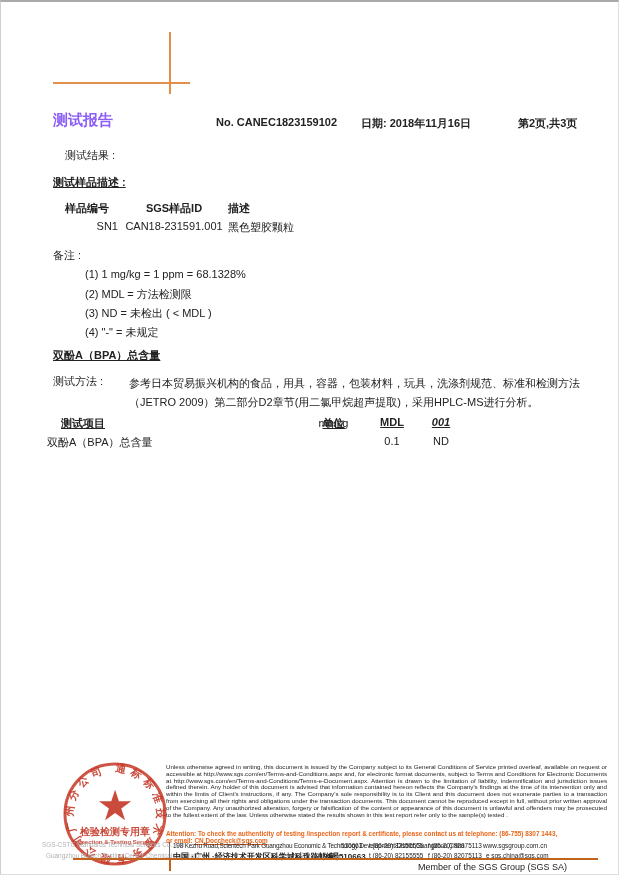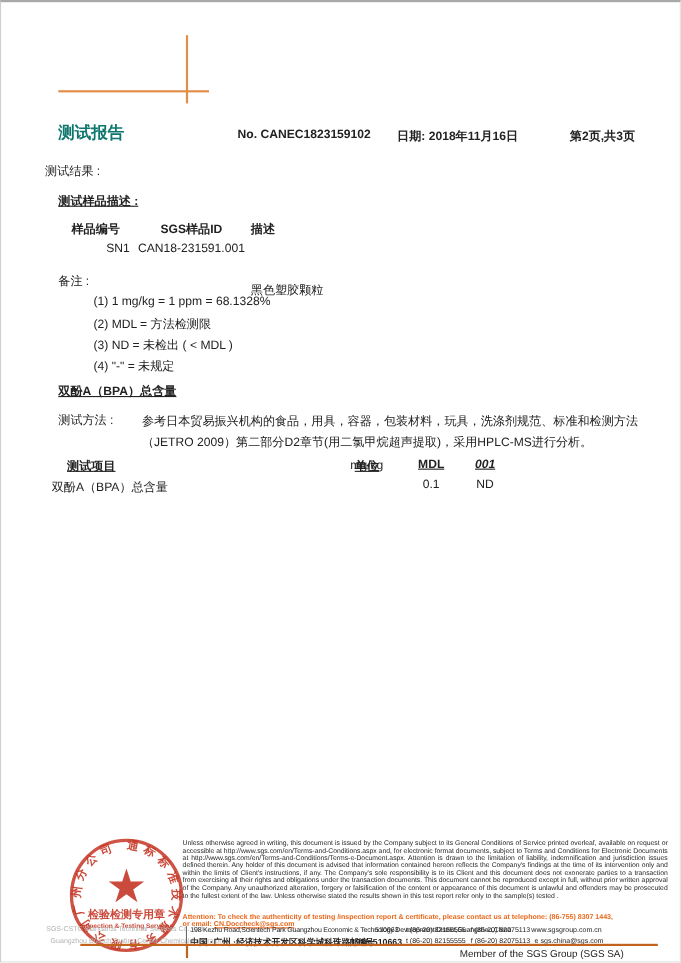--- a/index.html
+++ b/index.html
@@ -9,21 +9,21 @@
     border-top:2px solid #a9a9a9;border-left:1px solid #cfcfcf;
     border-right:1px solid #dedede;border-bottom:1px solid #dedede;
     box-sizing:border-box;overflow:hidden;
   }
   .abs{position:absolute;white-space:nowrap;}
   
   .logo-text{font-size:52px;font-weight:bold;color:#8e8e8e;letter-spacing:-3px;line-height:1;}
   .logo-hline{background:#e0904a;height:2px;width:137px;}
   .logo-vline{background:#e0904a;width:2px;height:62px;}
   
-  .doc-title{font-size:15px;font-weight:bold;color:#0f766e;}
+  .doc-title{font-size:15px;font-weight:bold;color:#8b5cf6;}
   .hdr{font-size:11px;font-weight:bold;color:#222;}
   
   .t{font-size:11px;color:#222;}
   .b{font-weight:bold;}
   .u{text-decoration:underline;}
   .i{font-style:italic;}
   .ctr{text-align:center;}
   .method-text{white-space:normal;width:466px;line-height:19px;}
   
   .disclaimer{white-space:normal;width:441px;font-size:6.2px;line-height:6.8px;
@@ -45,29 +45,29 @@
 <div class="page">
 
   <div class="abs logo-hline" style="left:52px;top:80px;"></div>
   <div class="abs logo-vline" style="left:168px;top:30px;"></div>
 
   <div class="abs doc-title" style="left:52px;top:109px;">测试报告</div>
   <div class="abs hdr" style="left:215px;top:114px;">No. CANEC1823159102</div>
   <div class="abs hdr" style="left:360px;top:114px;">日期: 2018年11月16日</div>
   <div class="abs hdr" style="left:517px;top:114px;">第2页,共3页</div>
 
-  <div class="abs t" style="left:40px;top:146px;">测试结果 :</div>
+  <div class="abs t" style="left:64px;top:146px;">测试结果 :</div>
 
   <div class="abs t b u" style="left:52px;top:173px;">测试样品描述 :</div>
   <div class="abs t b ctr" style="left:55px;top:199px;width:62px;">样品编号</div>
   <div class="abs t b ctr" style="left:118px;top:199px;width:110px;">SGS样品ID</div>
   <div class="abs t b" style="left:227px;top:199px;">描述</div>
   <div class="abs t ctr" style="left:55px;top:218px;width:62px;text-align:right;">SN1</div>
   <div class="abs t ctr" style="left:118px;top:218px;width:110px;">CAN18-231591.001</div>
-  <div class="abs t" style="left:227px;top:218px;margin-top:36px;">黑色塑胶颗粒</div>
+  <div class="abs t" style="left:227px;top:218px;">黑色塑胶颗粒</div>
 
   <div class="abs t" style="left:52px;top:246px;">备注 :</div>
   <div class="abs t" style="left:84px;top:266px;">(1) 1 mg/kg = 1 ppm = 68.1328%</div>
   <div class="abs t" style="left:84px;top:285px;">(2) MDL = 方法检测限</div>
   <div class="abs t" style="left:84px;top:304px;">(3) ND = 未检出 ( &lt; MDL )</div>
   <div class="abs t" style="left:84px;top:323px;">(4) "-" = 未规定</div>
 
   <div class="abs t b u" style="left:52px;top:346px;">双酚A（BPA）总含量</div>
   <div class="abs t" style="left:52px;top:372px;">测试方法 :</div>
   <div class="abs t method-text" style="left:128px;top:372px;">参考日本贸易振兴机构的食品，用具，容器，包装材料，玩具，洗涤剂规范、标准和检测方法（JETRO 2009）第二部分D2章节(用二氯甲烷超声提取)，采用HPLC-MS进行分析。</div>

